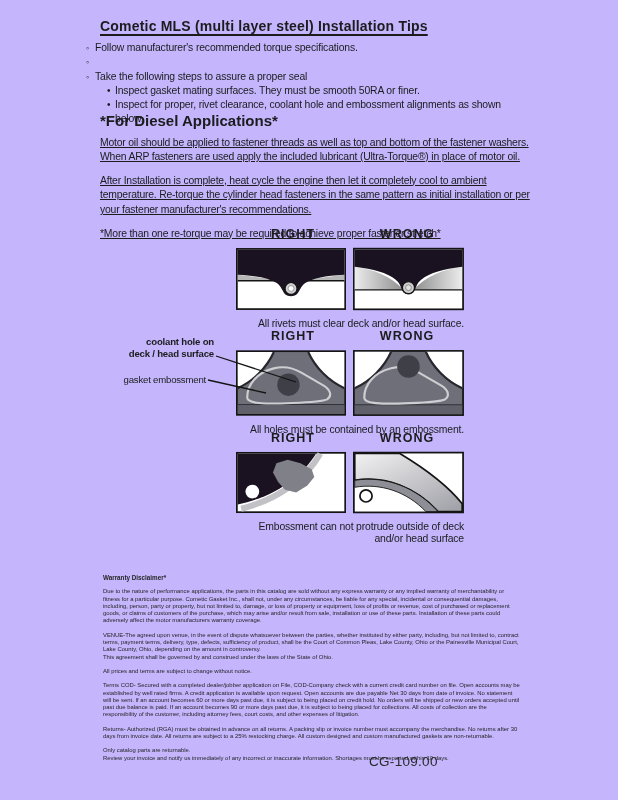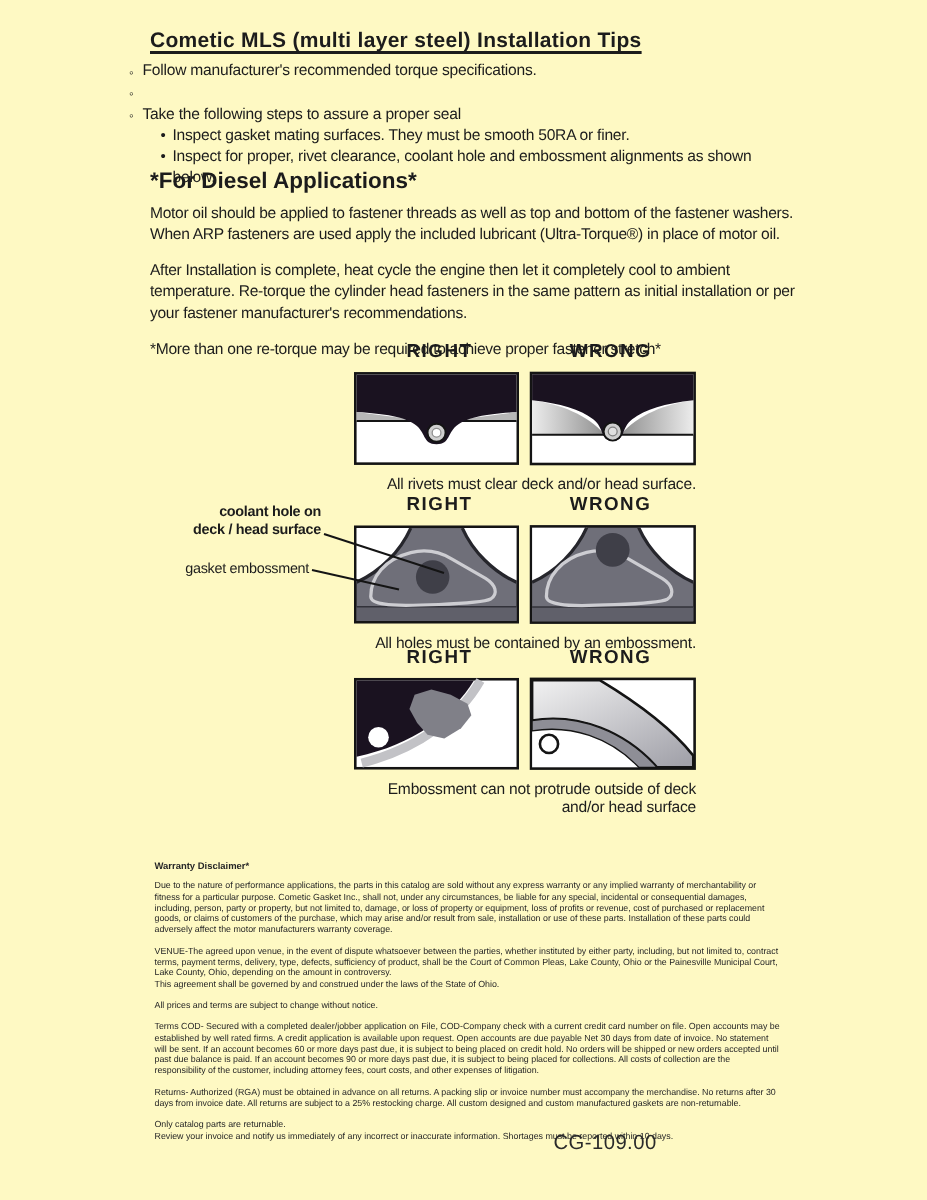--- a/index.html
+++ b/index.html
@@ -1,35 +1,35 @@
 <!DOCTYPE html>
 <html><head>
 <meta charset="utf-8">
 <style>
   html,body{margin:0;padding:0;background:#ffffff;}
   .sheet{
-    position:relative;width:618px;height:800px;background:#fef9c3;overflow:hidden;
+    position:relative;width:618px;height:800px;background:#c4b5fd;overflow:hidden;
     font-family:"Liberation Sans",sans-serif;color:#1c1c1c;
   }
   
   .tips{position:absolute;left:86px;top:18px;width:446px;}
   .page-title{
     margin-left:14px;font-size:14px;font-weight:bold;letter-spacing:.2px;
     text-decoration:underline;text-underline-offset:3px;text-decoration-thickness:1.5px;
   }
   .bullet-list{margin:7px 0 0 0;padding:0;list-style:none;font-size:10.4px;line-height:14.3px;letter-spacing:-.15px;}
   .bullet-list li{display:flex;}
   .bullet-list .marker{width:9px;flex:0 0 9px;font-size:9px;line-height:14.3px;}
   .sub-list{margin:0 0 0 21px;padding:0;list-style:none;}
   .sub-list li{display:flex;}
   .sub-list .marker{width:8px;flex:0 0 8px;font-size:10px;}
   
   .diesel{position:absolute;left:100px;top:114px;width:436px;font-size:10.4px;line-height:14.6px;letter-spacing:-.2px;}
   .diesel h2{margin:0 0 7px 0;font-size:15px;letter-spacing:0;}
-  .diesel p{margin:0 0 9px 0;}
+  .diesel p{margin:0 0 9px 0;text-decoration:underline;}
   
   .diagram-area{position:absolute;left:0;top:225px;width:618px;height:350px;}
   .pair{position:absolute;left:236px;width:228px;}
   .pair .labels{display:flex;font-size:12.5px;font-weight:bold;letter-spacing:1px;}
   .pair .labels span{flex:1;text-align:center;}
   .pair .boxes{display:flex;gap:7px;margin-top:2px;}
   .pair .boxes svg{display:block;}
   .pair .caption{font-size:10.4px;letter-spacing:-.15px;margin-top:3px;line-height:12px;white-space:pre-line;text-align:right;}
   .pair .caption.centered{text-align:right;}
   .callout{position:absolute;text-align:right;font-size:9.6px;line-height:11.5px;letter-spacing:-.2px;white-space:pre-line;}

